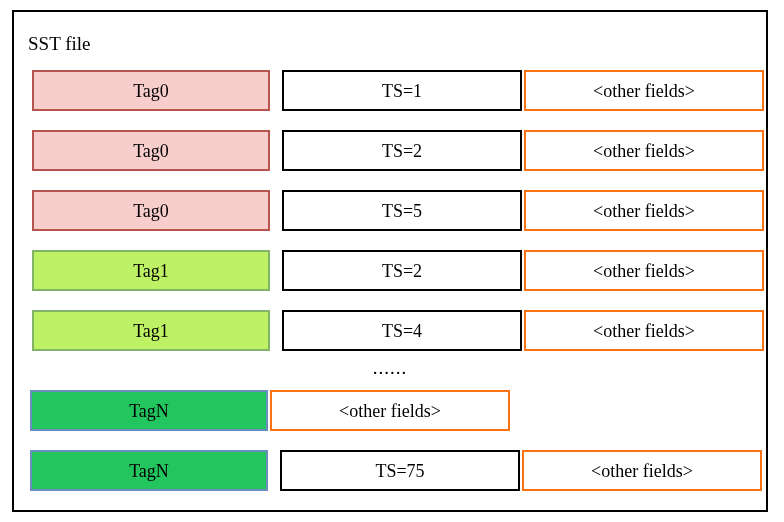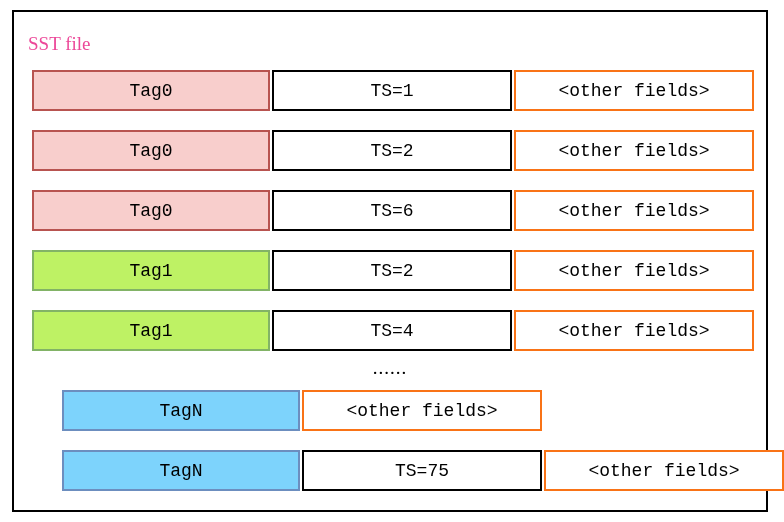--- a/index.html
+++ b/index.html
@@ -28,21 +28,21 @@
     border: 2px solid #000000;
     box-sizing: border-box;
     background: #ffffff;
   }
 
   .frame-title {
     position: absolute;
     left: 14px;
     top: 22px;
     font-size: 19px;
-    color: #ec4899;
+    color: #000000;
     line-height: 1;
     white-space: nowrap;
   }
 
   
   .record-row {
     position: absolute;
     height: 41px;
     display: flex;
     align-items: stretch;
@@ -51,43 +51,42 @@
   .cell {
     box-sizing: border-box;
     display: flex;
     align-items: center;
     justify-content: center;
     font-size: 18px;
     color: #000000;
     line-height: 1;
     white-space: nowrap;
     background: #ffffff;
-    font-family: Liberation Mono, monospace;
   }
 
   .cell-tag {
     width: 238px;
     border: 2px solid #b85450;
     background: #f8cecc;
   }
   .cell-ts {
     width: 240px;
     border: 2px solid #000000;
-    margin-left: 2px;
+    margin-left: 12px;
   }
   .cell-other {
     width: 240px;
     border: 2px solid #f97316;
     margin-left: 2px;
   }
 
   
   .tag-red    { background: #f8cecc; border-color: #b85450; }
   .tag-green  { background: #bef264; border-color: #82b366; }
-  .tag-blue   { background: #7dd3fc; border-color: #6c8ebf; margin-left: 32px; }
+  .tag-blue   { background: #22c55e; border-color: #6c8ebf; }
 
   
   .ellipsis-sep {
     position: absolute;
     left: 270px;
     top: 355px;
     width: 240px;
     height: 24px;
     display: flex;
     align-items: center;
@@ -114,21 +113,21 @@
   </div>
 
   <div class="record-row" style="left:32px; top:130px;">
     <div class="cell cell-tag tag-red">Tag0</div>
     <div class="cell cell-ts">TS=2</div>
     <div class="cell cell-other">&lt;other fields&gt;</div>
   </div>
 
   <div class="record-row" style="left:32px; top:190px;">
     <div class="cell cell-tag tag-red">Tag0</div>
-    <div class="cell cell-ts">TS=6</div>
+    <div class="cell cell-ts">TS=5</div>
     <div class="cell cell-other">&lt;other fields&gt;</div>
   </div>
 
   <div class="record-row" style="left:32px; top:250px;">
     <div class="cell cell-tag tag-green">Tag1</div>
     <div class="cell cell-ts">TS=2</div>
     <div class="cell cell-other">&lt;other fields&gt;</div>
   </div>
 
   <div class="record-row" style="left:32px; top:310px;">

